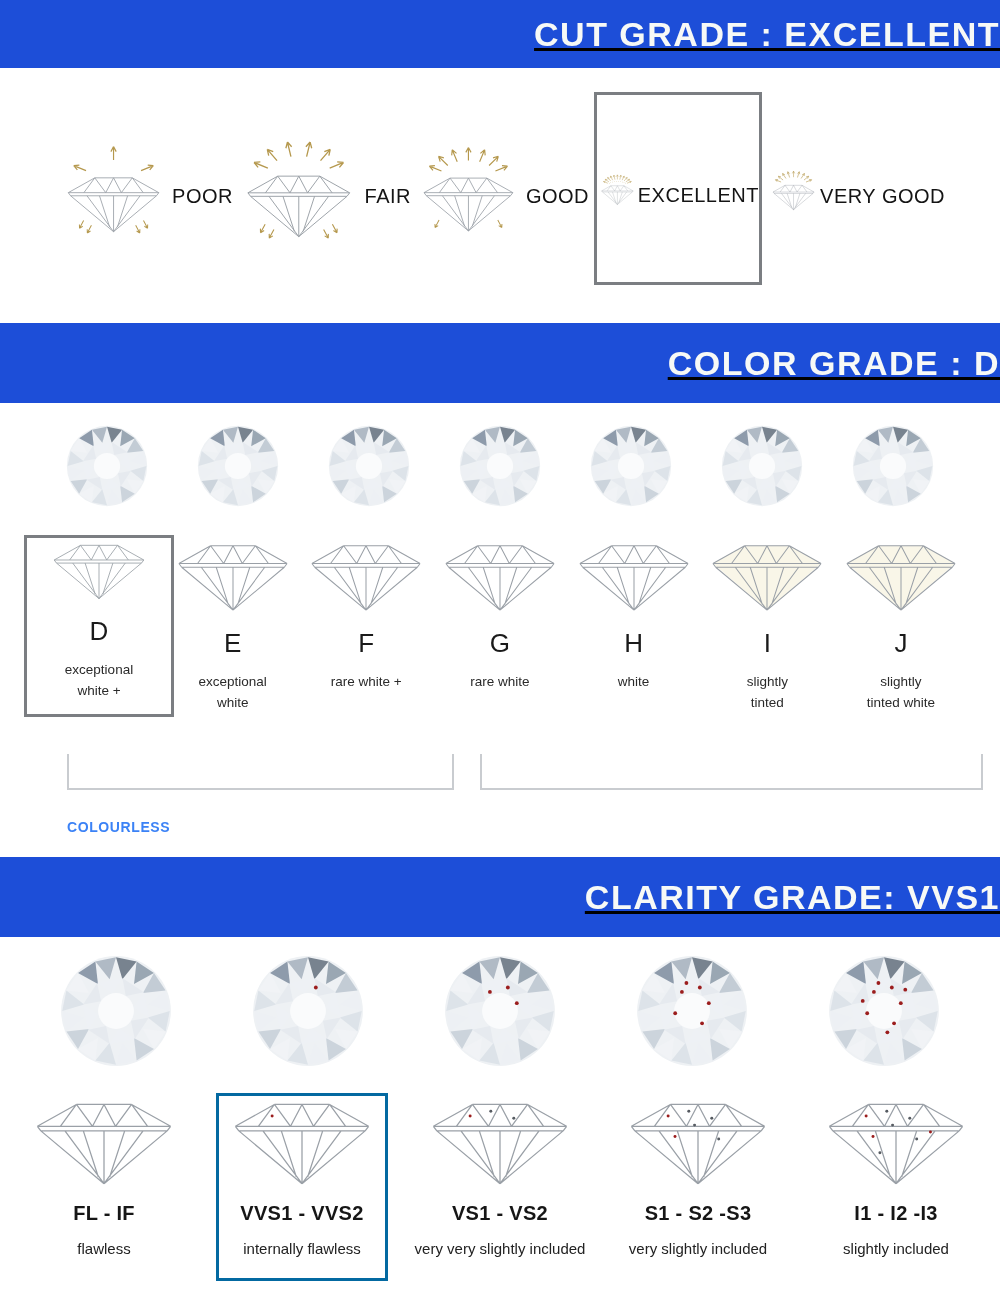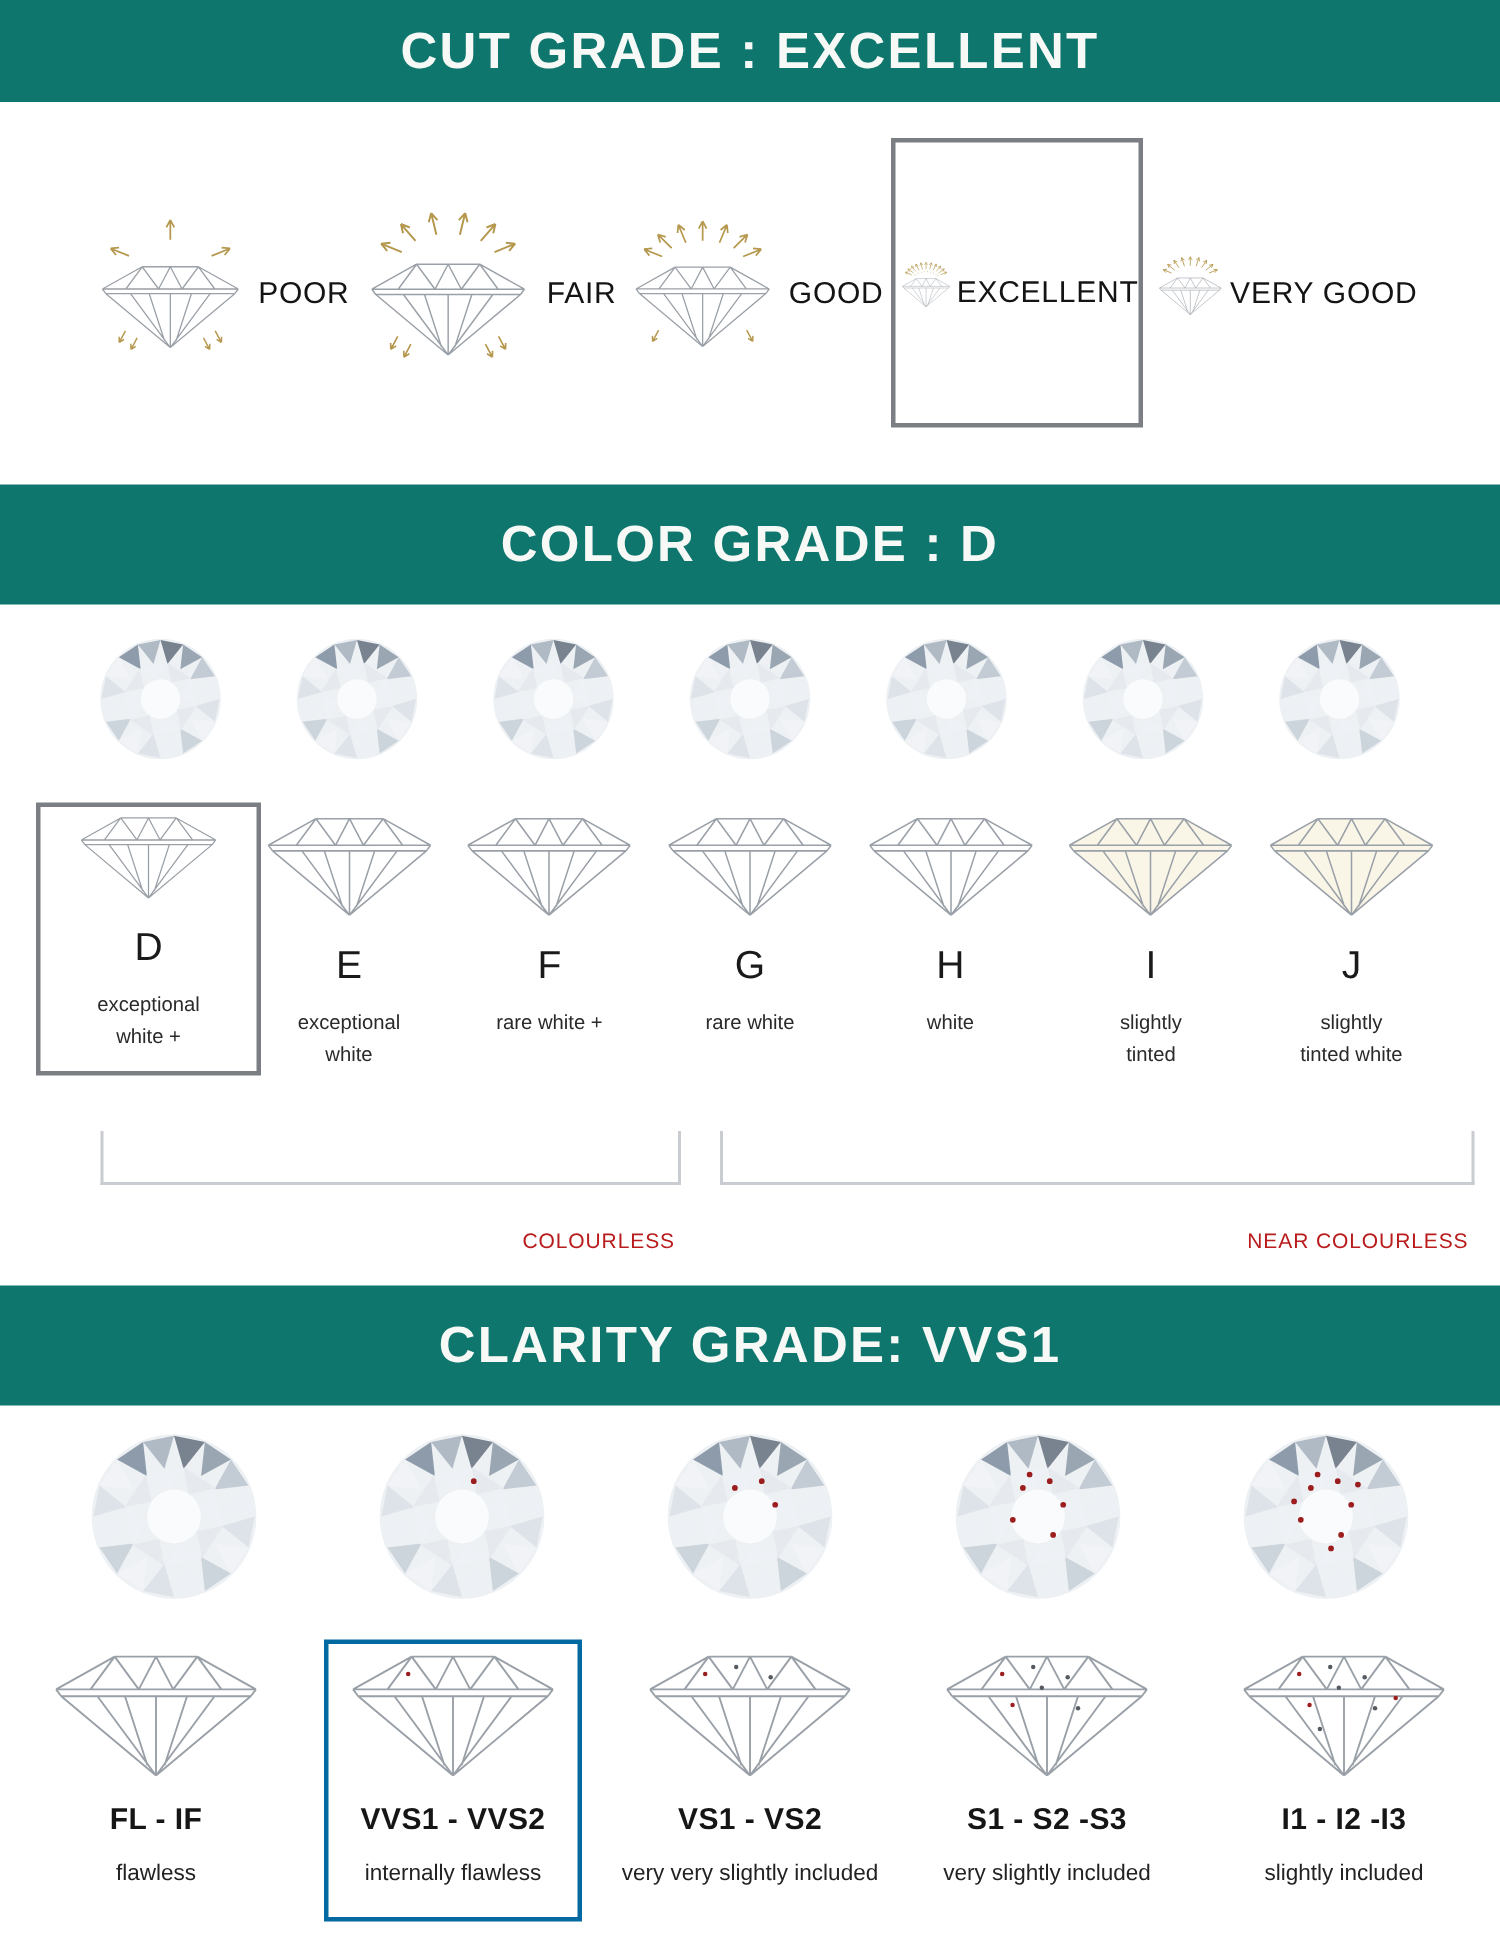--- a/index.html
+++ b/index.html
@@ -2,21 +2,21 @@
 <html><head>
 <meta charset="utf-8">
 <style>
   html,body{margin:0;padding:0;}
   body{
     width:1000px;height:1300px;overflow:hidden;background:#ffffff;
     font-family:"Liberation Sans","DejaVu Sans",sans-serif;
     -webkit-font-smoothing:antialiased;
   }
   .banner{
-    height:68px;background:#0f766e;display:flex;align-items:center;justify-content:center;
+    height:68px;background:#1d4ed8;display:flex;align-items:center;justify-content:flex-end;text-decoration:underline;
   }
   .banner.tall{height:80px;}
   .banner .banner-text{
     color:#f7f9f6;font-size:34px;font-weight:600;letter-spacing:1.5px;
   }
   
   .cut-row{
     display:flex;justify-content:center;align-items:stretch;
     margin-top:24px;margin-bottom:38px;height:193px;
   }
@@ -47,21 +47,21 @@
     font-size:13.5px;color:#2a2a2a;margin-top:13px;line-height:1.55;white-space:pre-line;
   }
   .brackets{position:relative;height:140px;}
   .bracket{
     position:absolute;top:37px;height:34px;
     border-left:2px solid #c9ccd0;border-right:2px solid #c9ccd0;border-bottom:2px solid #c9ccd0;
   }
   .bracket.left{left:67px;width:383px;}
   .bracket.right{left:480px;width:499px;}
   .range-label{
-    position:absolute;top:102px;font-size:14px;letter-spacing:.6px;color:#b91c1c;text-align:right;
+    position:absolute;top:102px;font-size:14px;letter-spacing:.6px;color:#3b82f6;text-align:left;font-weight:bold;
   }
   .range-label.left{left:67px;width:383px;}
   .range-label.right{left:480px;width:499px;}
   
   .photo-row.clarity{width:960px;margin-top:18px;}
   .clarity-row{display:flex;justify-content:space-between;width:984px;margin:26px auto 0;height:188px;}
   .clarity-col{
     width:192px;box-sizing:border-box;display:flex;flex-direction:column;
     align-items:center;text-align:center;padding:8px 4px 12px;
   }
@@ -542,21 +542,20 @@
         <div class="color-letter">J</div>
         <div class="color-desc">slightly
 tinted white</div>
       </div>
     </div>
 
   <div class="brackets">
     <div class="bracket left"></div>
     <div class="bracket right"></div>
     <div class="range-label left">COLOURLESS</div>
-    <div class="range-label right">NEAR COLOURLESS</div>
   </div>
 
   <header class="banner tall">
     <span class="banner-text">CLARITY GRADE: VVS1</span>
   </header>
 
   <div class="photo-row clarity" id="clarityPhotos">
       <div class="photo-col">
         <svg viewBox="0 0 100 100" width="112" height="112">
           <circle cx="50" cy="50" r="49" fill="#eef1f4"></circle>

